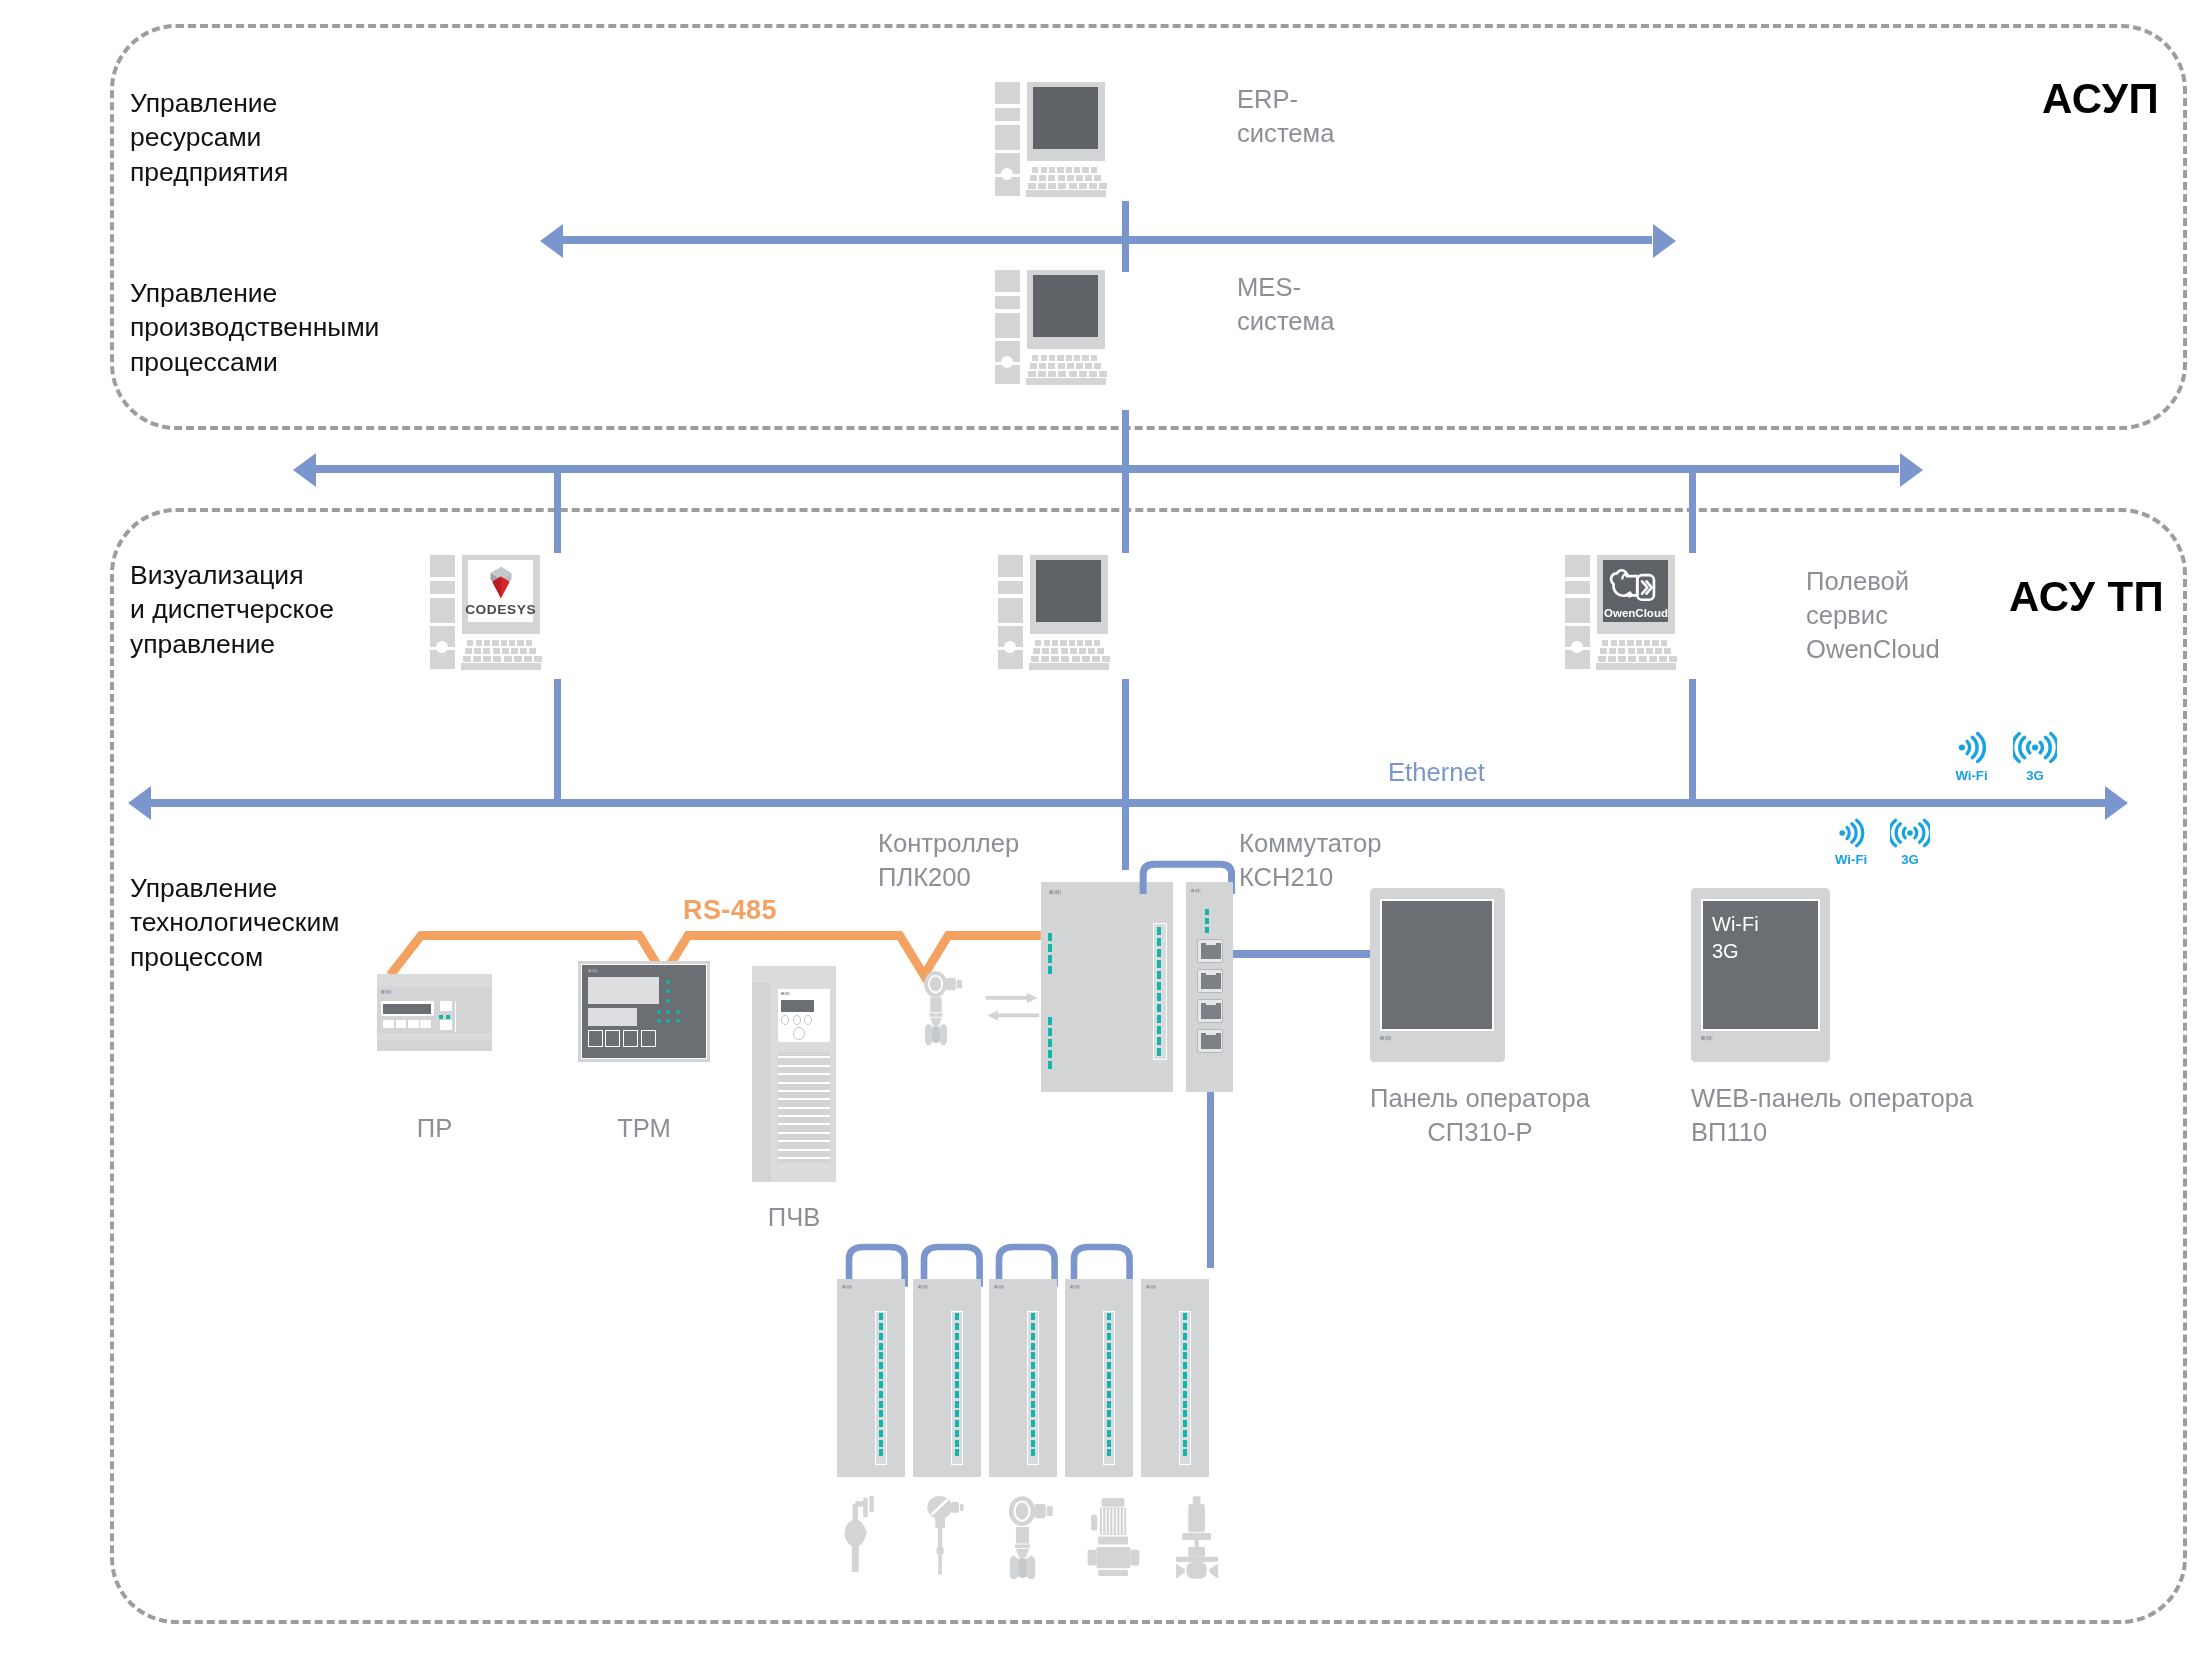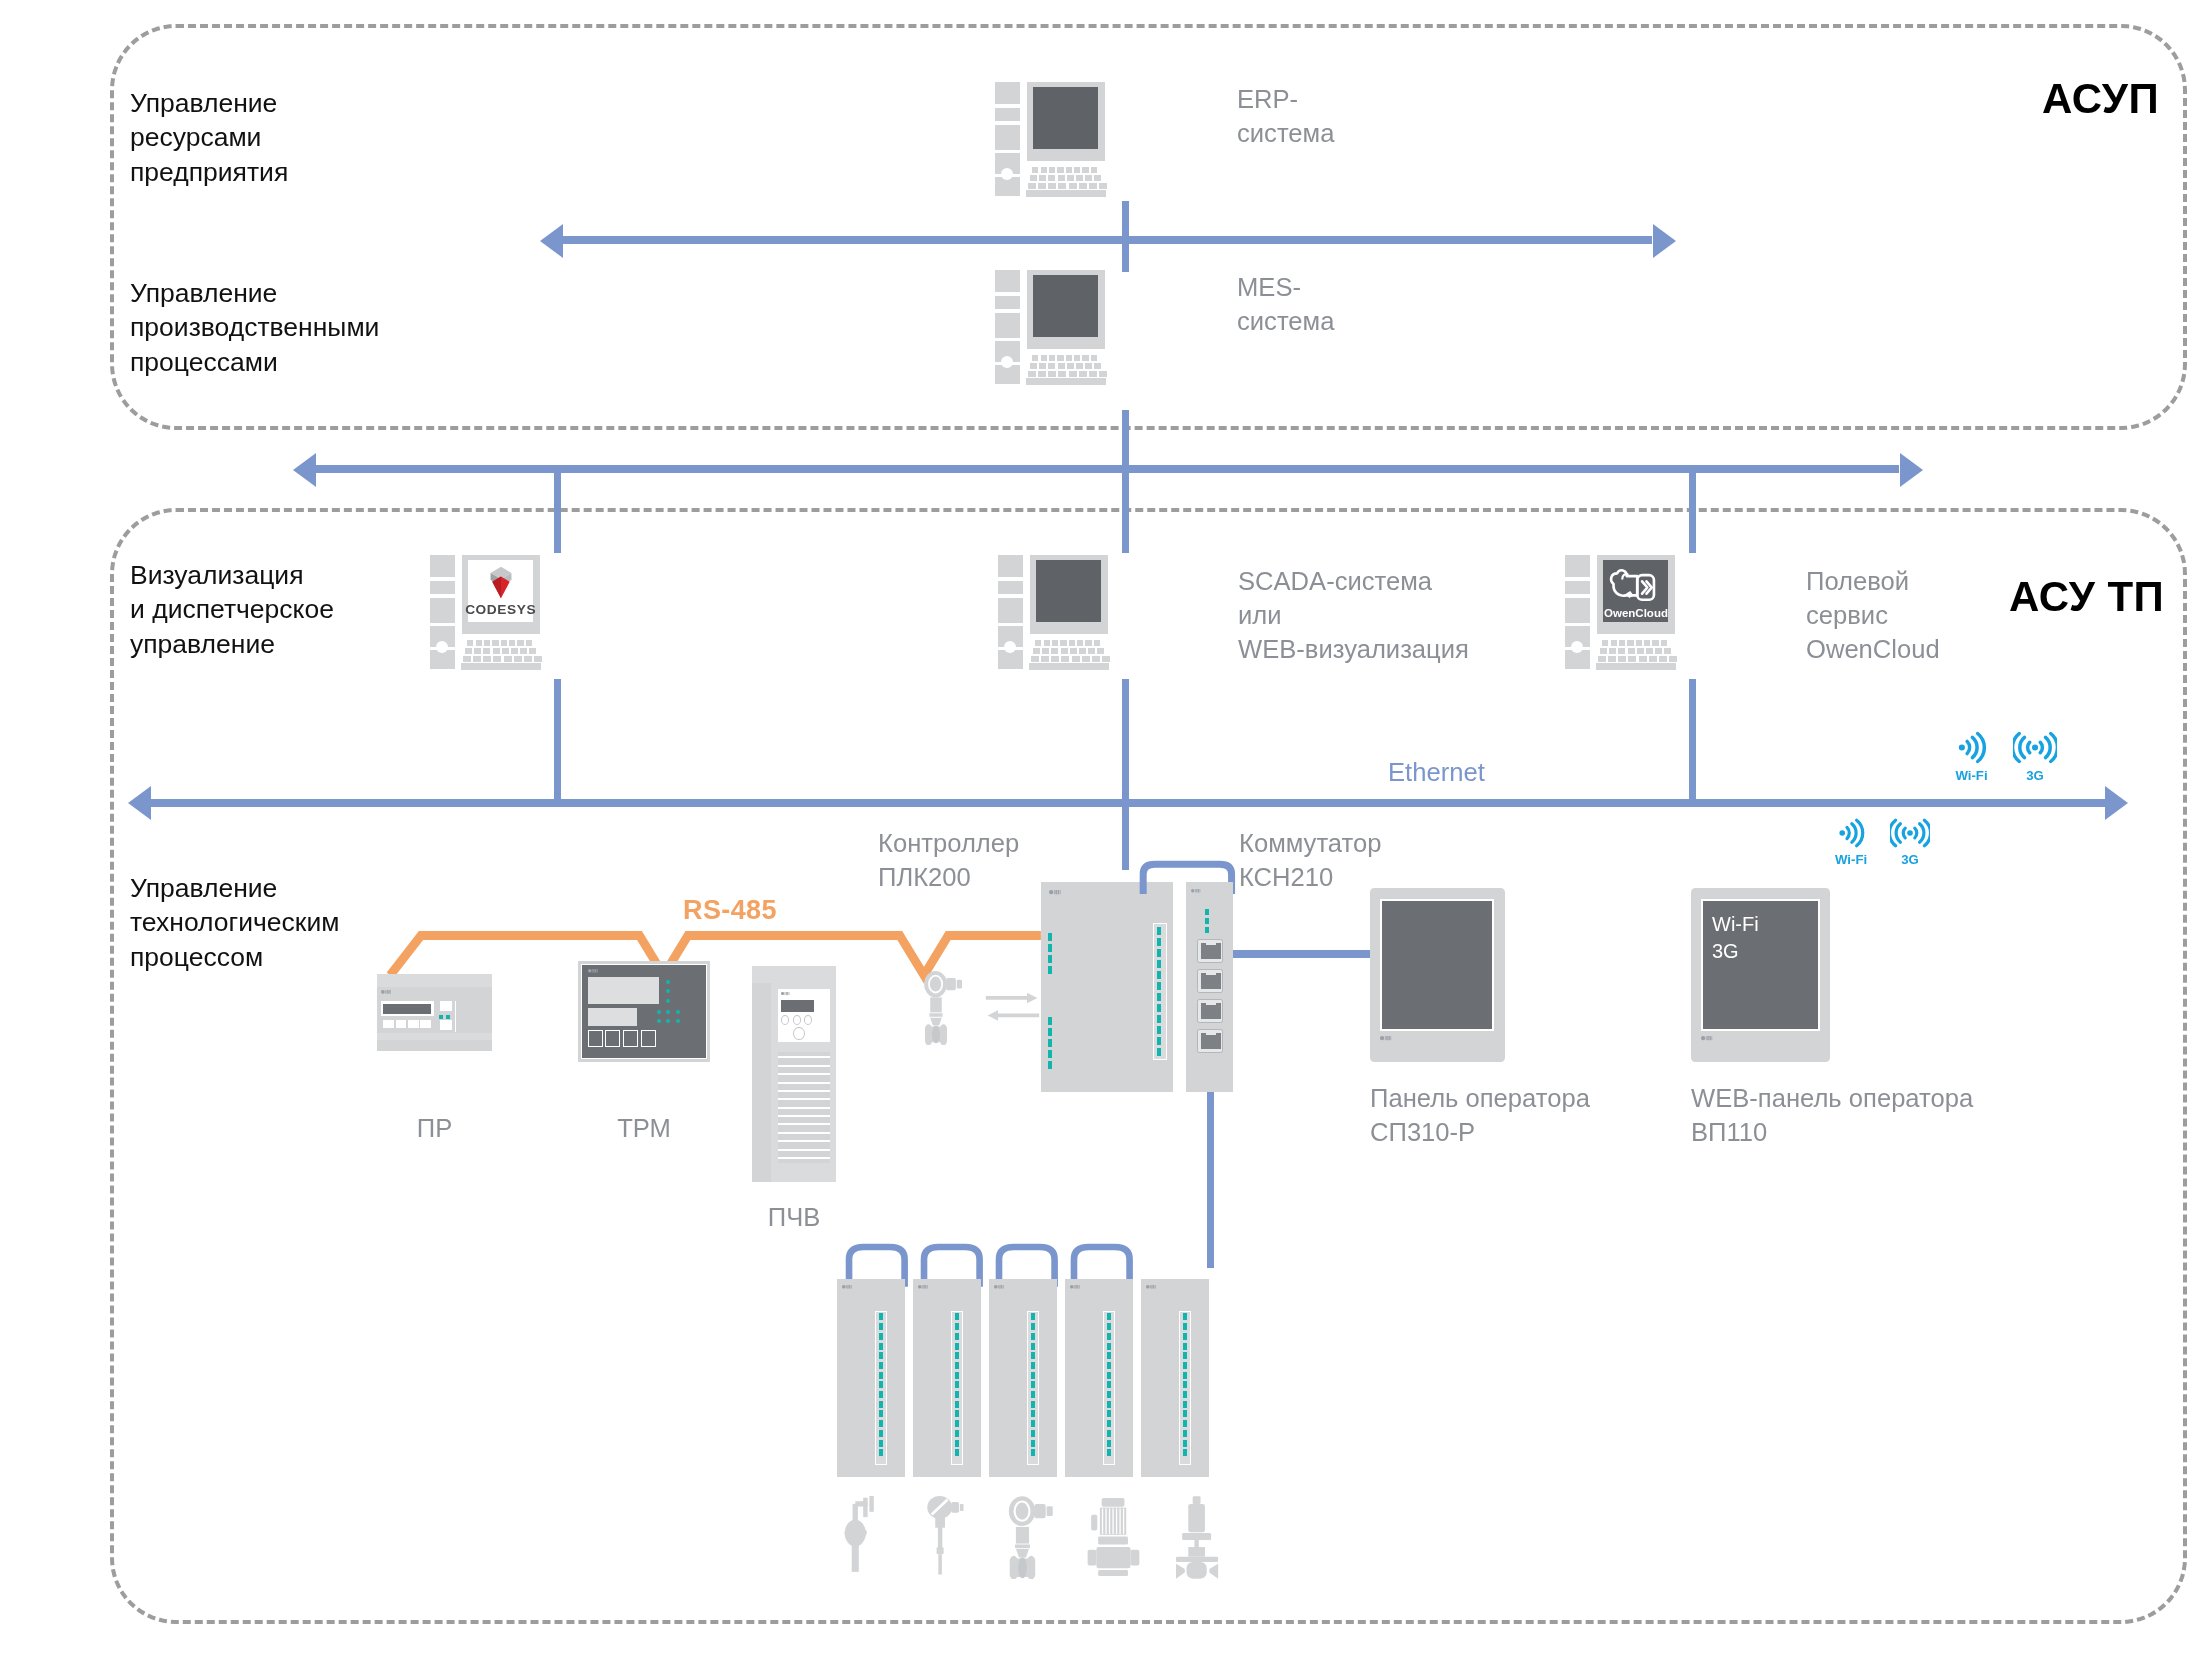--- a/index.html
+++ b/index.html
@@ -319,23 +319,20 @@
           <div class="key" style="width:8px;"></div>
         <div class="key" style="width:8px;"></div>
           <div class="key" style="width:8px;"></div>
           <div class="key" style="width:8px;"></div>
         <div class="key" style="width:8px;"></div>
           <div class="key" style="width:8px;"></div>
       </div>
       <div class="kbbar" style="left:0px;top:23px;width:80px;"></div>
     </div>
   </div>
-  <div class="dev-cap" style="left:1238px;top:564px;">SCADA-система
-или
-WEB-визуализация</div>
 
   <div class="pc" style="left:1565px;top:555px;">
     <div class="tower">
       <div class="tslot" style="top:22px;"></div>
       <div class="tslot" style="top:39px;"></div>
       <div class="tknobline" style="top:68px;"></div>
       <div class="tknobline" style="top:92px;"></div>
       <div class="tknob" style="top:86px;"></div>
     </div>
     <div class="mon" style="left:32px;top:0px;width:78px;height:79px;">
@@ -623,21 +620,21 @@
   <div class="panel" style="left:1370px;top:888px;width:135px;height:174px;">
     <div class="glass" style="left:9.7px;top:10.6px;width:114px;height:132px;"></div>
     <div class="owen-logo" style="left:9.7px;top:148px;transform:scale(0.70);transform-origin:left top;">
       <div class="ov"></div>
         <div class="bar"></div>
         <div class="bar"></div>
         <div class="bar"></div>
         <div class="bar"></div>
     </div>
   </div>
-  <div class="dev-cap" style="left:1370px;top:1081px;">Панель оператора
+  <div class="dev-cap" style="left:1370px;top:1081px;text-align:center;">Панель оператора
 СП310-Р</div>
 
   <div class="panel" style="left:1691px;top:888px;width:139px;height:174px;">
     <div class="glass" style="left:9.7px;top:10.6px;width:119px;height:132px;"></div>
     <div class="paneltxt" style="left:21px;top:23px;">Wi-Fi
 3G</div>
     <div class="owen-logo" style="left:9.7px;top:148px;transform:scale(0.70);transform-origin:left top;">
       <div class="ov"></div>
         <div class="bar"></div>
         <div class="bar"></div>

